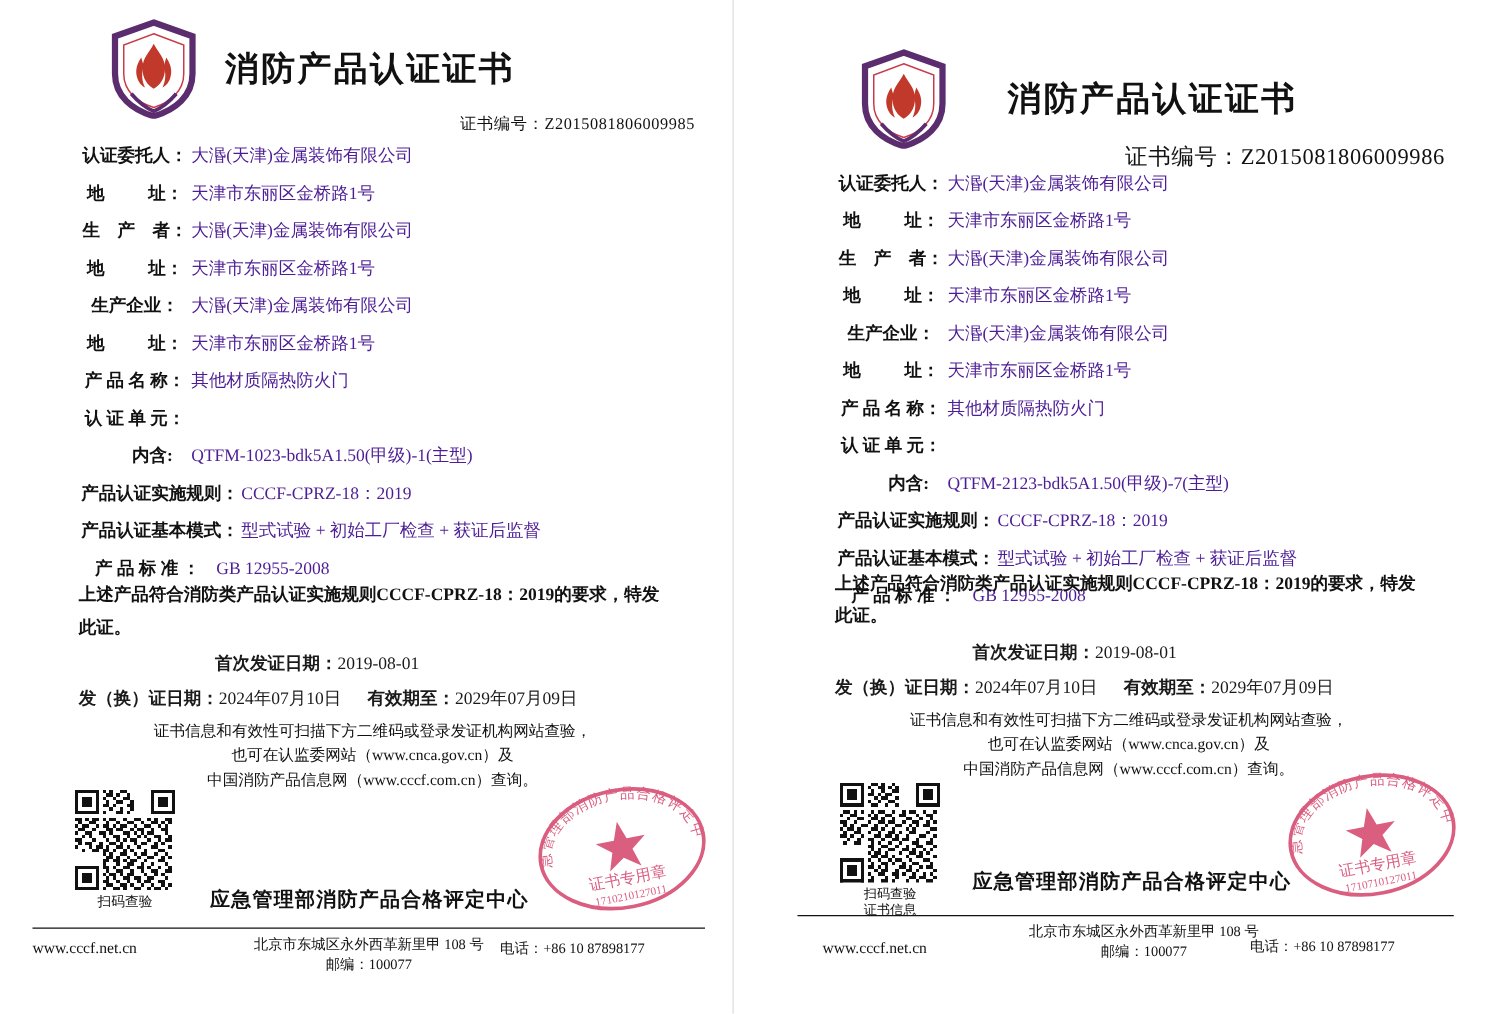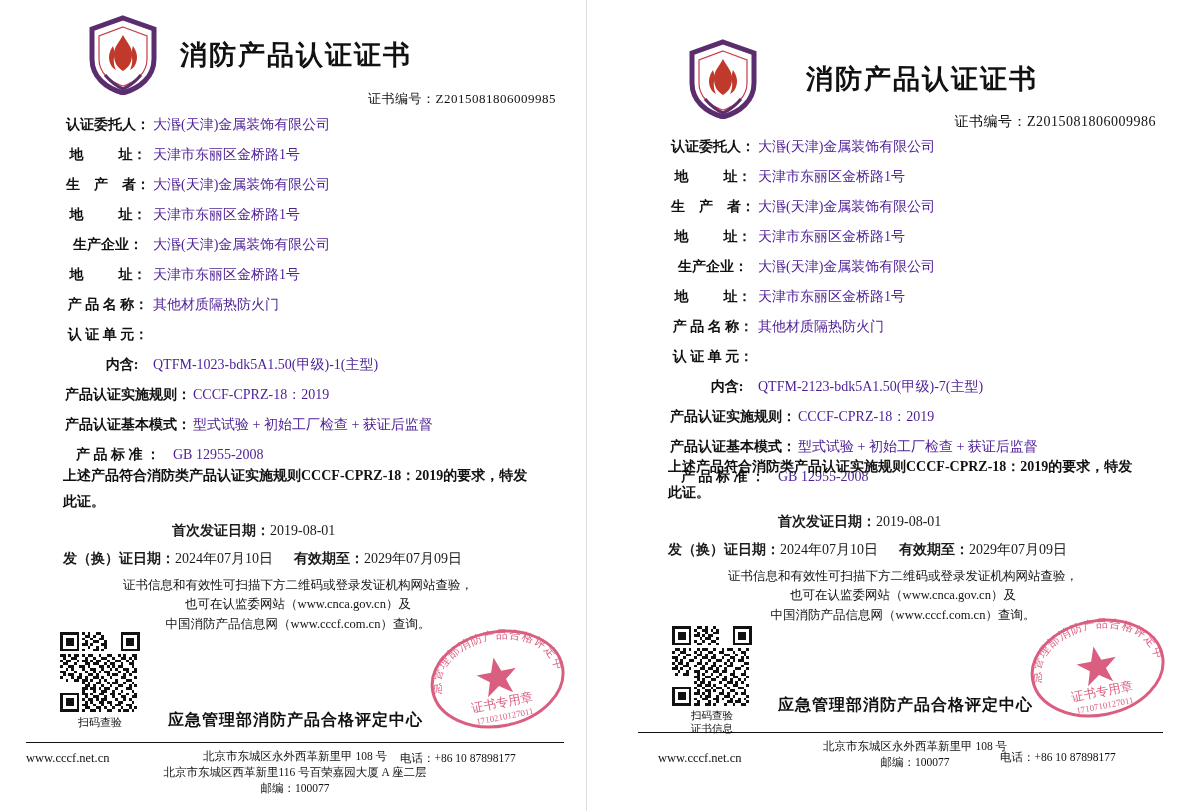--- a/index.html
+++ b/index.html
@@ -362,21 +362,20 @@
         <text x="74" y="86" font-size="12.5" fill="#d4426a" text-anchor="middle" font-family="'Liberation Serif',serif">证书专用章</text>
         <text x="74" y="99" font-size="9" fill="#d4426a" text-anchor="middle" font-family="'Liberation Serif',serif">1710210127011</text>
       </g>
     </svg>
   </div>
 
   <div class="footer-line" style="left:26px;top:742px;width:538px;"></div>
   <div class="foot-left" style="left:26px;top:751px;font-size:12.5px;">www.cccf.net.cn</div>
   <div class="foot-center" style="left:150px;top:748px;width:290px;font-size:11.5px;">
     <div>北京市东城区永外西革新里甲 108 号</div>
-    <div>北京市东城区西革新里116 号百荣嘉园大厦 A 座二层</div>
     <div>邮编：100077</div>
   </div>
   <div class="foot-right" style="left:400px;top:751px;width:164px;font-size:11.5px;">电话：+86 10 87898177</div>
 </div>
 
 <div class="cert" id="cert-right">
 
   <div class="header" style="position:absolute;left:76px;top:38px;width:470px;height:82px;">
     <div class="logo" style="width:78px;">
       <svg class="shield-svg" width="74" height="80" viewBox="0 0 74 80">
@@ -386,21 +385,21 @@
           <path d="M37 20 C33 28 28 31 28 40 C28 48 32 53 37 56 C42 53 46 48 46 40 C46 31 41 28 37 20 Z"></path>
           <path d="M27 31 C23 37 22 42 24 48 C25.5 52 28 54 30 55 C27.5 50 27 44 29 38 Z"></path>
           <path d="M47 31 C51 37 52 42 50 48 C48.5 52 46 54 44 55 C46.5 50 47 44 45 38 Z"></path>
         </g>
         <path d="M19 60 C25 67 30 71 37 74 C44 71 49 67 55 60" fill="none" stroke="#5b2d6e" stroke-width="3"></path>
       </svg>
     </div>
     <div class="title" style="font-size:27px;margin-left:42px;line-height:80px;">消防产品认证证书</div>
   </div>
 
-  <div class="certno" style="position:absolute;left:250px;top:113px;width:296px;font-size:14px;">
+  <div class="certno" style="position:absolute;left:250px;top:113px;width:296px;font-size:18px;">
     <span class="lbl">证书编号：</span><span class="val">Z2015081806009986</span>
   </div>
 
   <div class="rows" style="position:absolute;left:58px;top:138px;width:500px;font-size:14px;">
     <div class="row" style="height:30px;">
       <div class="lab" style="width:90px;">认证委托人：</div>
       <div class="val">大湣(天津)金属装饰有限公司</div>
     </div>
     <div class="row" style="height:30px;">
       <div class="lab" style="width:90px;">地　　  址：</div>

